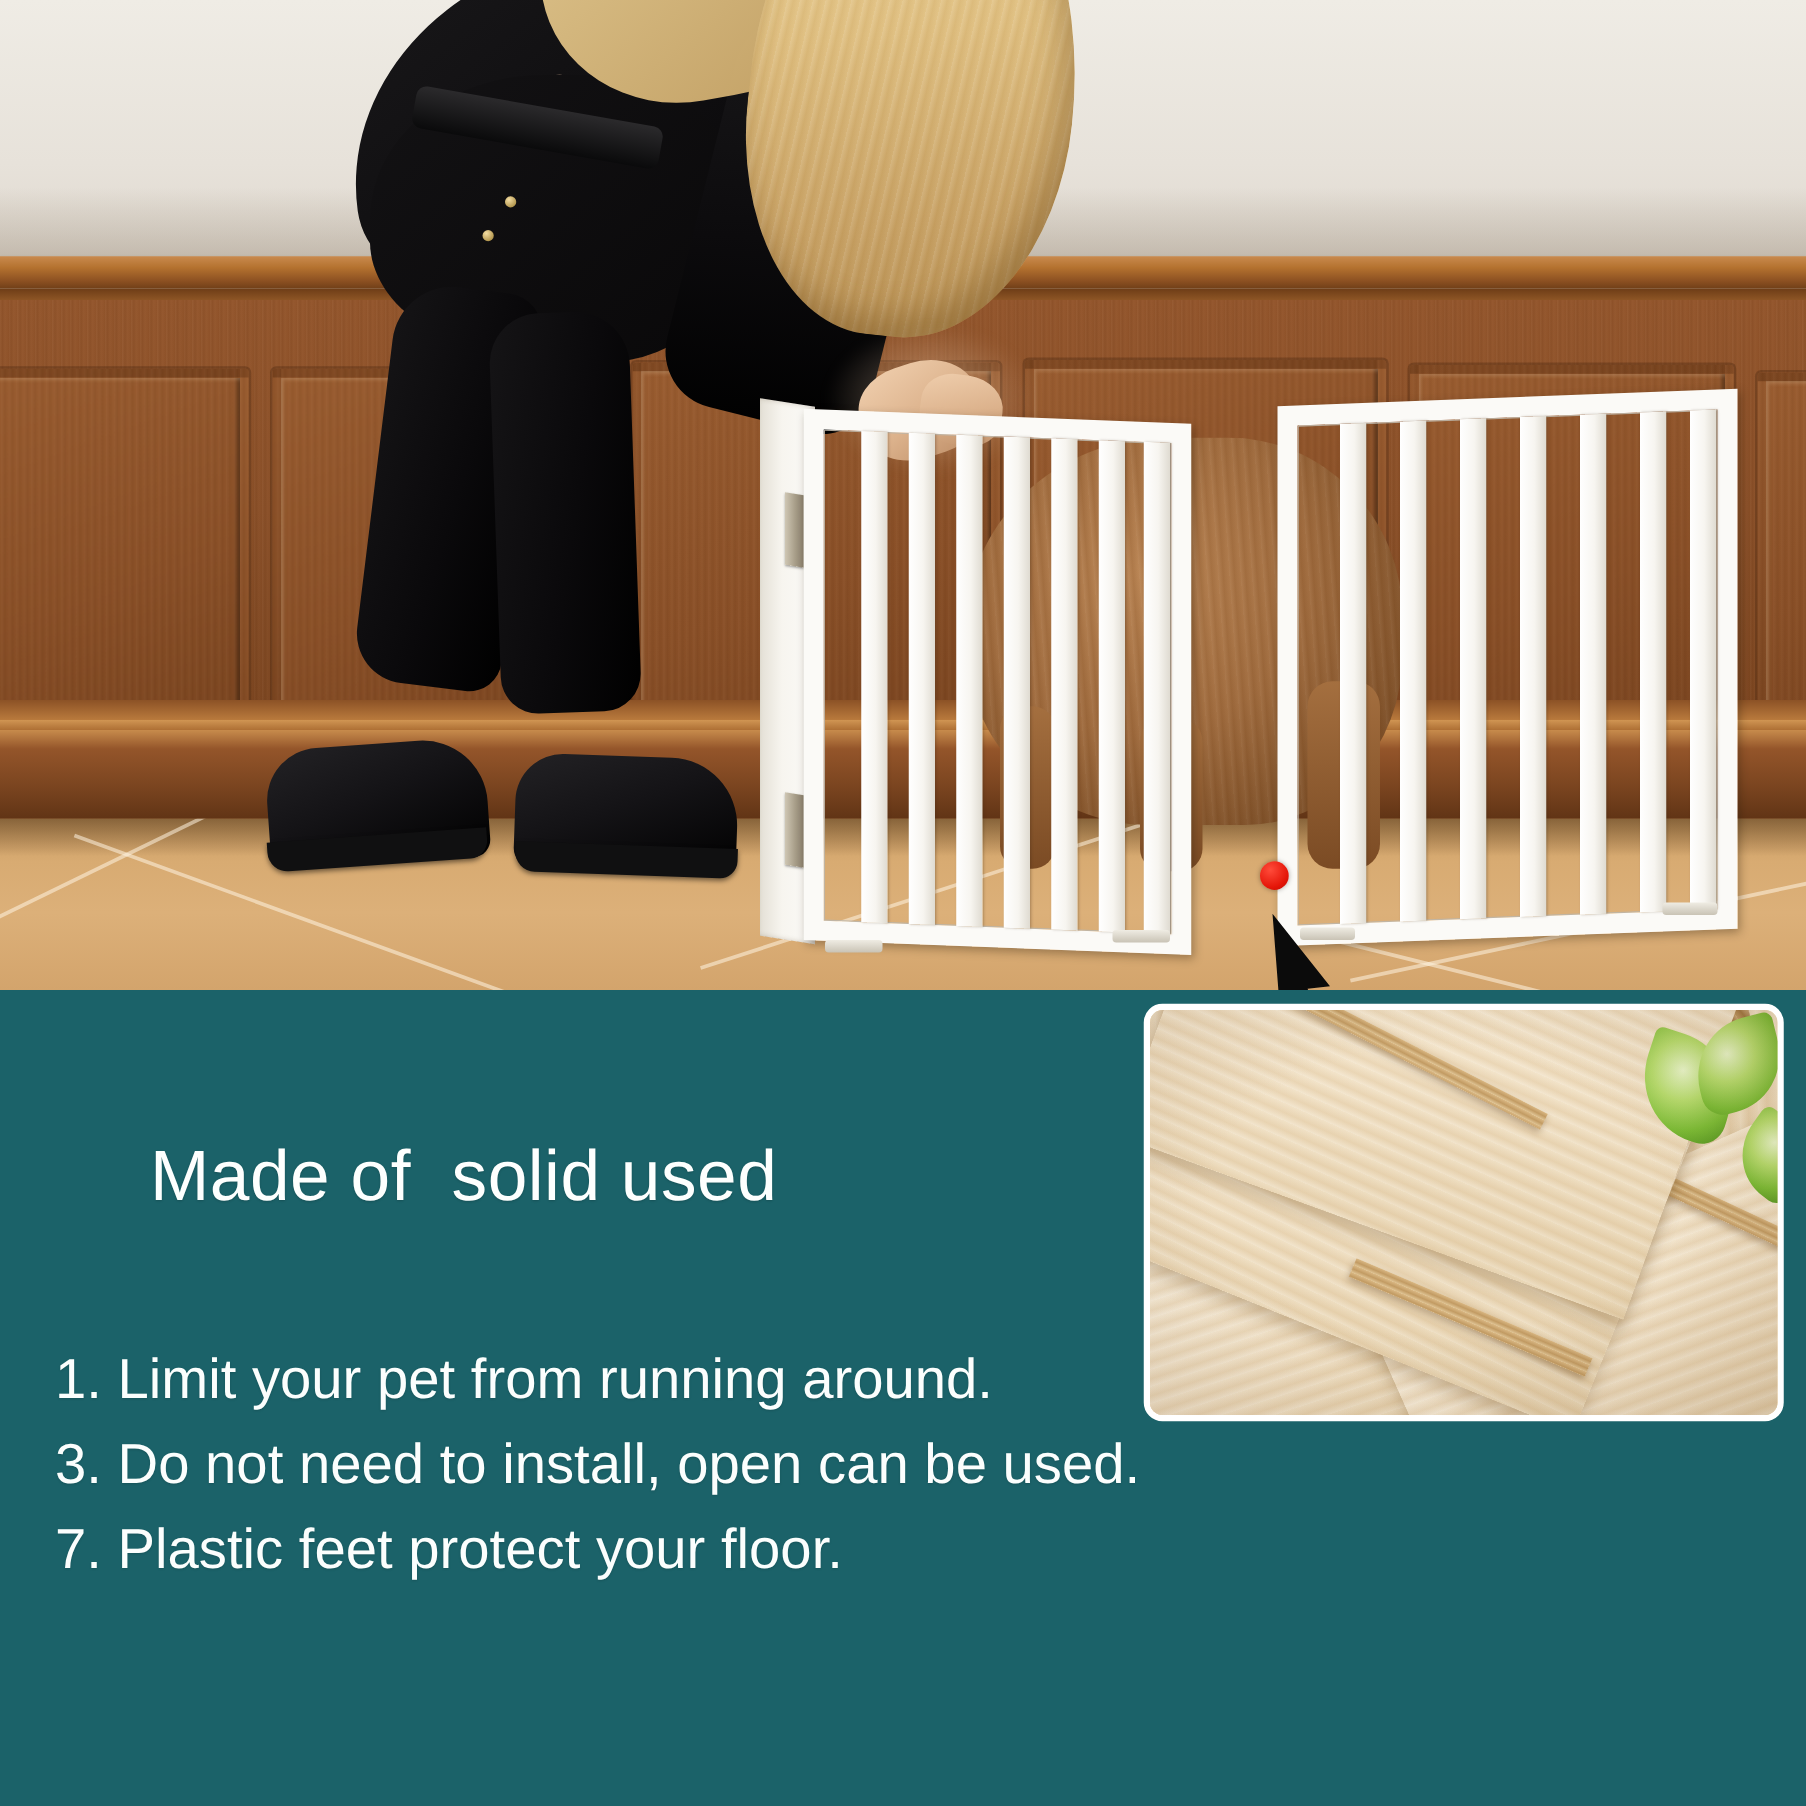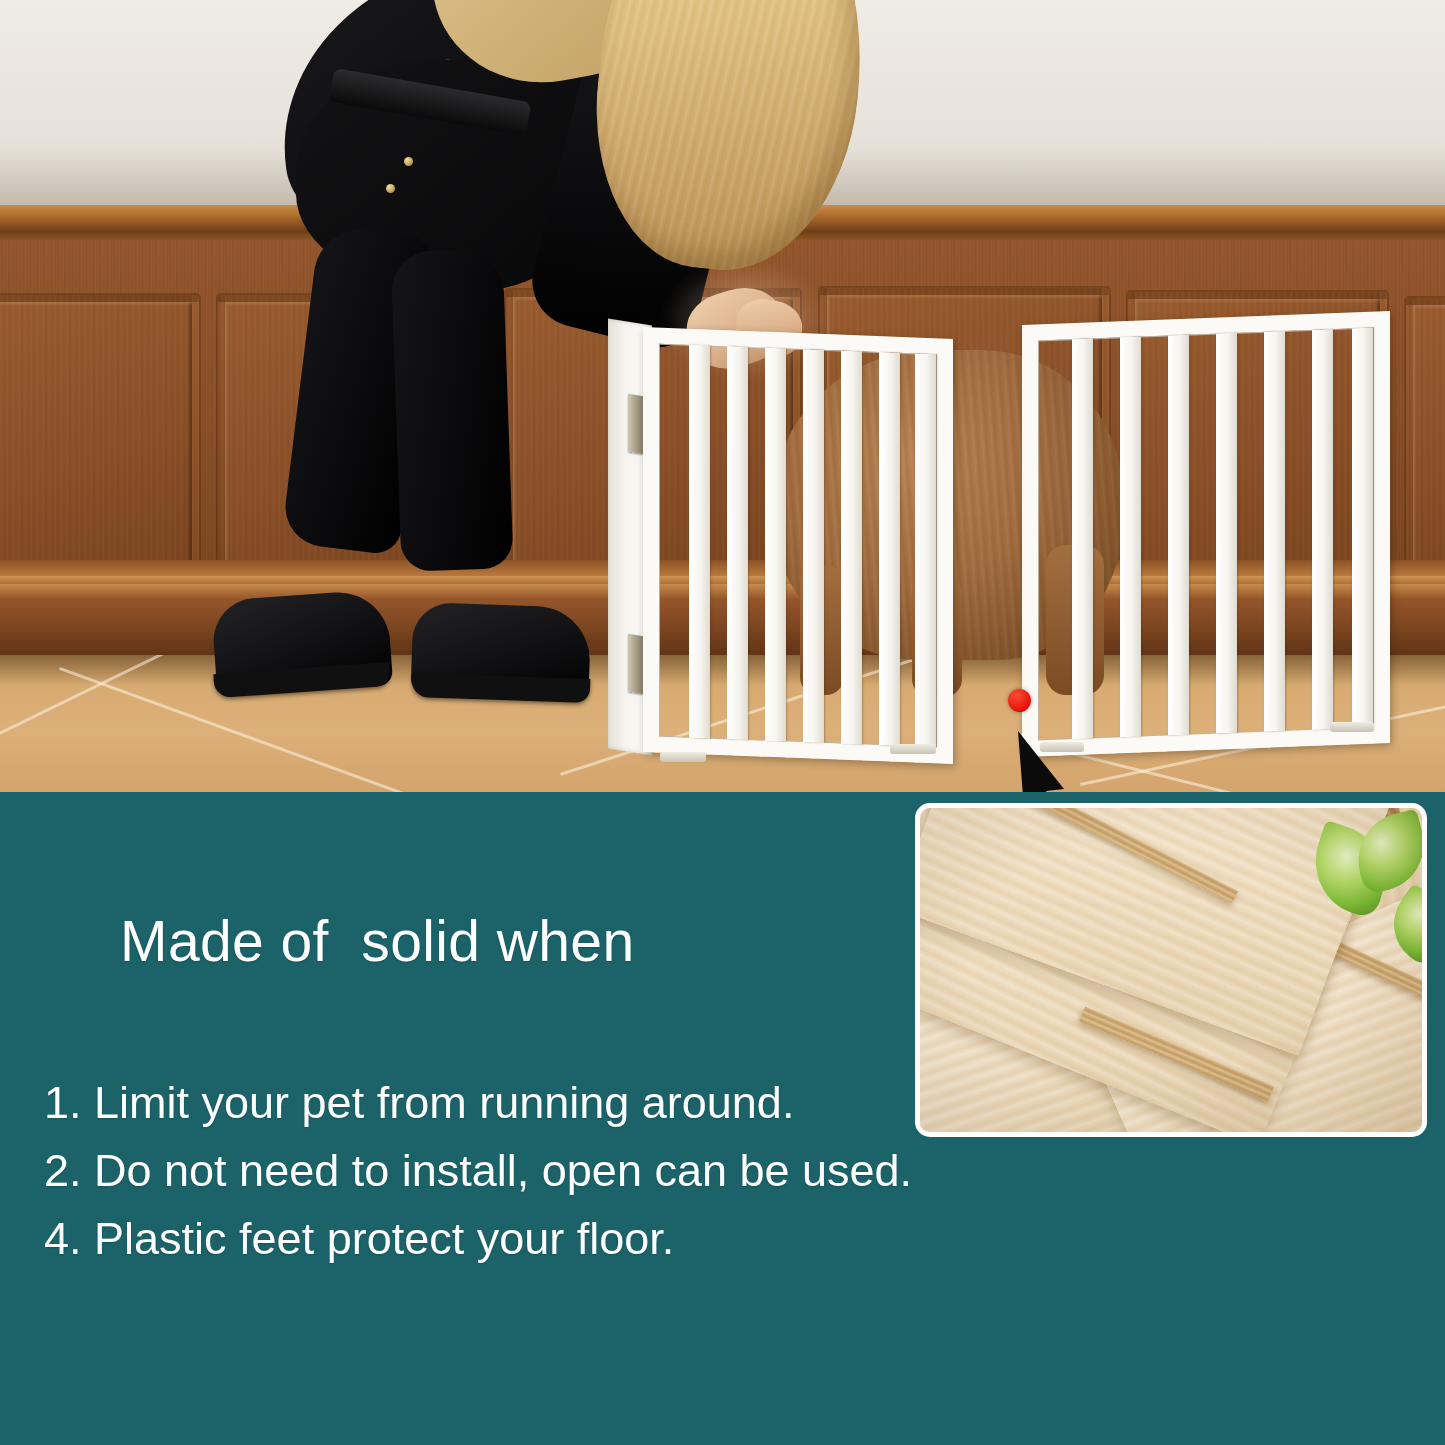--- a/index.html
+++ b/index.html
@@ -371,26 +371,26 @@
 
     <div class="red-dot"></div>
   </div>
 
   <svg class="callout-arrow" viewBox="0 0 120 140">
     <path d="M18 26 L 64 84 L 46 86 L 70 132 L 58 138 L 36 92 L 24 104 Z" fill="#0b0b0b"></path>
   </svg>
 
   <div class="teal"></div>
 
-  <div class="heading">Made of  solid when</div>
+  <div class="heading">Made of  solid used</div>
 
   <div class="bullets">
     <div class="bullet">1. Limit your pet from running around.</div>
-    <div class="bullet">2. Do not need to install, open can be used.</div>
-    <div class="bullet">4. Plastic feet protect your floor.</div>
+    <div class="bullet">3. Do not need to install, open can be used.</div>
+    <div class="bullet">7. Plastic feet protect your floor.</div>
   </div>
 
   <div class="wood-card">
     <div class="wood-bg"></div>
 
     <div class="basket"></div>
 
     <div class="board" style="left:-40px;top:150px;width:330px;height:230px;transform:rotate(-22deg);"></div>
     <div class="board" style="left:200px;top:140px;width:400px;height:250px;transform:rotate(-24deg);"></div>
     <div class="board-edge" style="left:322px;top:150px;width:260px;height:15px;transform:rotate(25deg);"></div>

